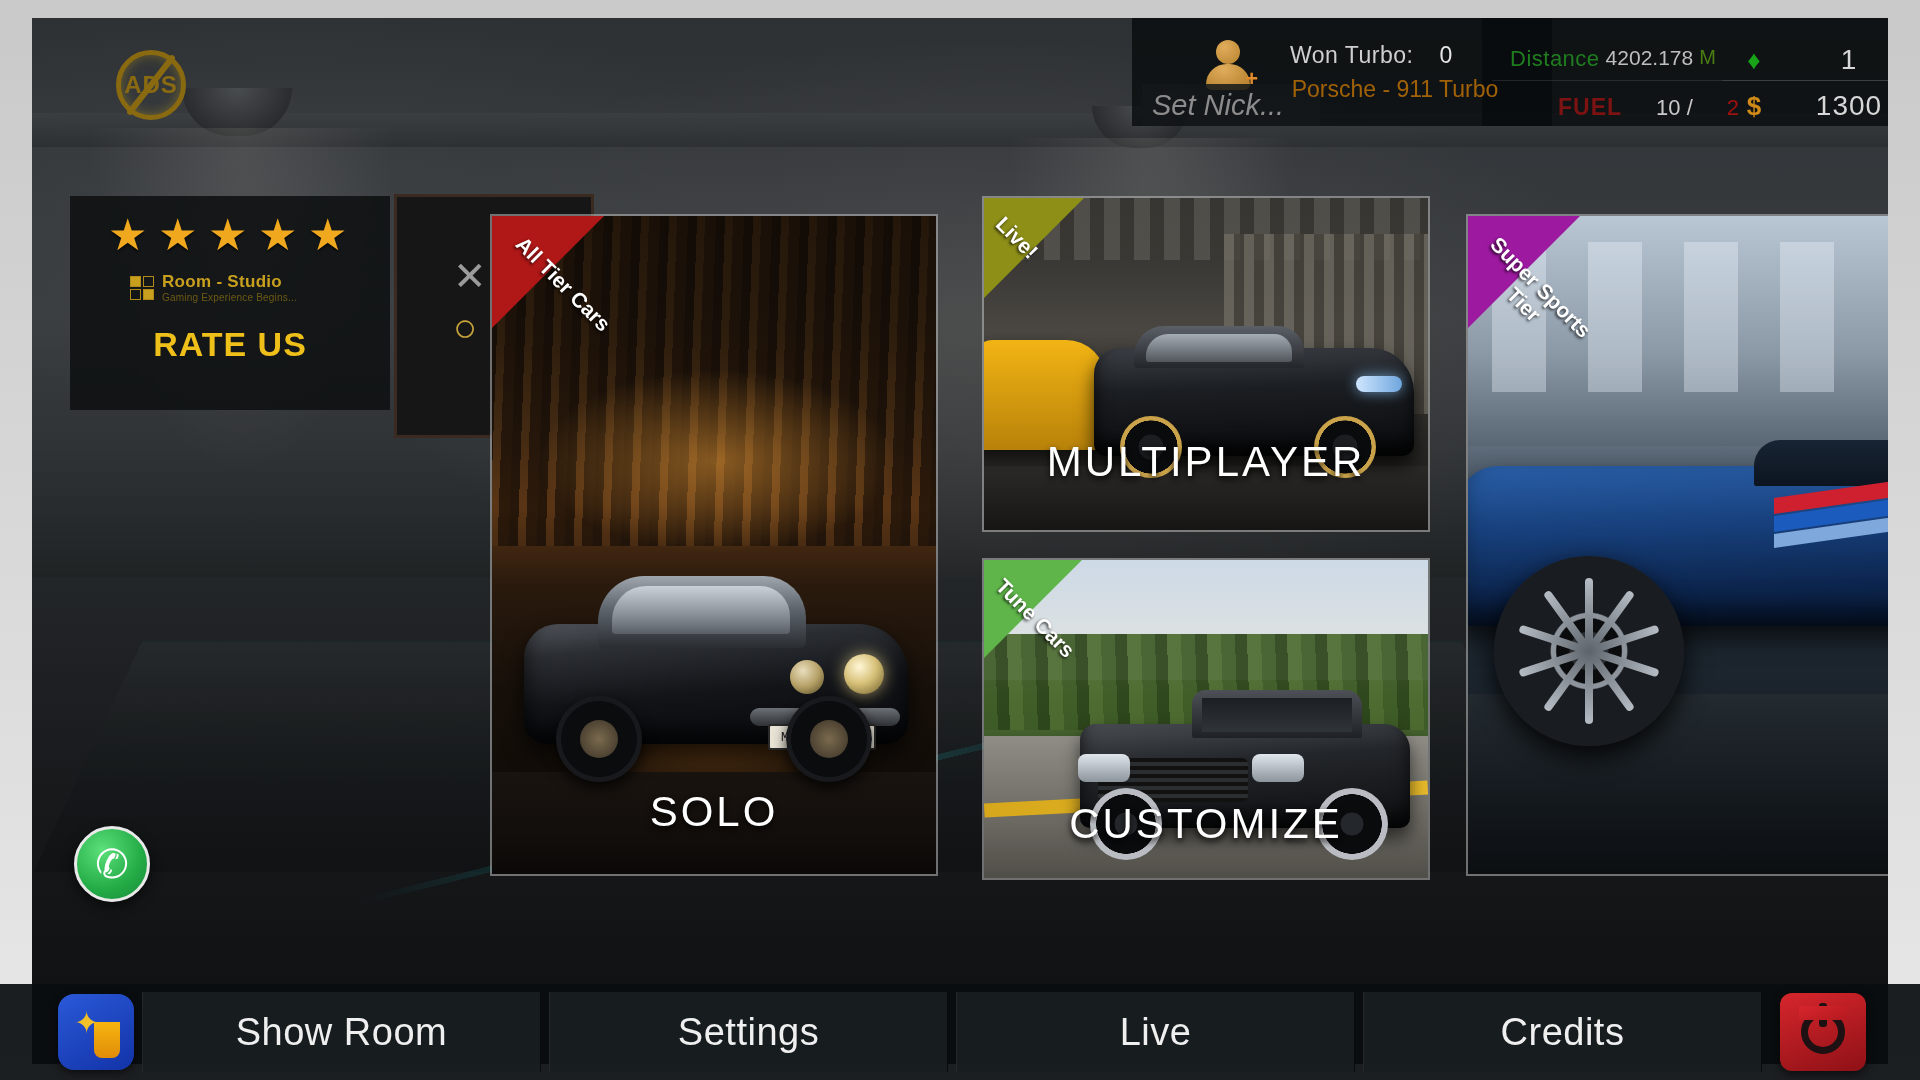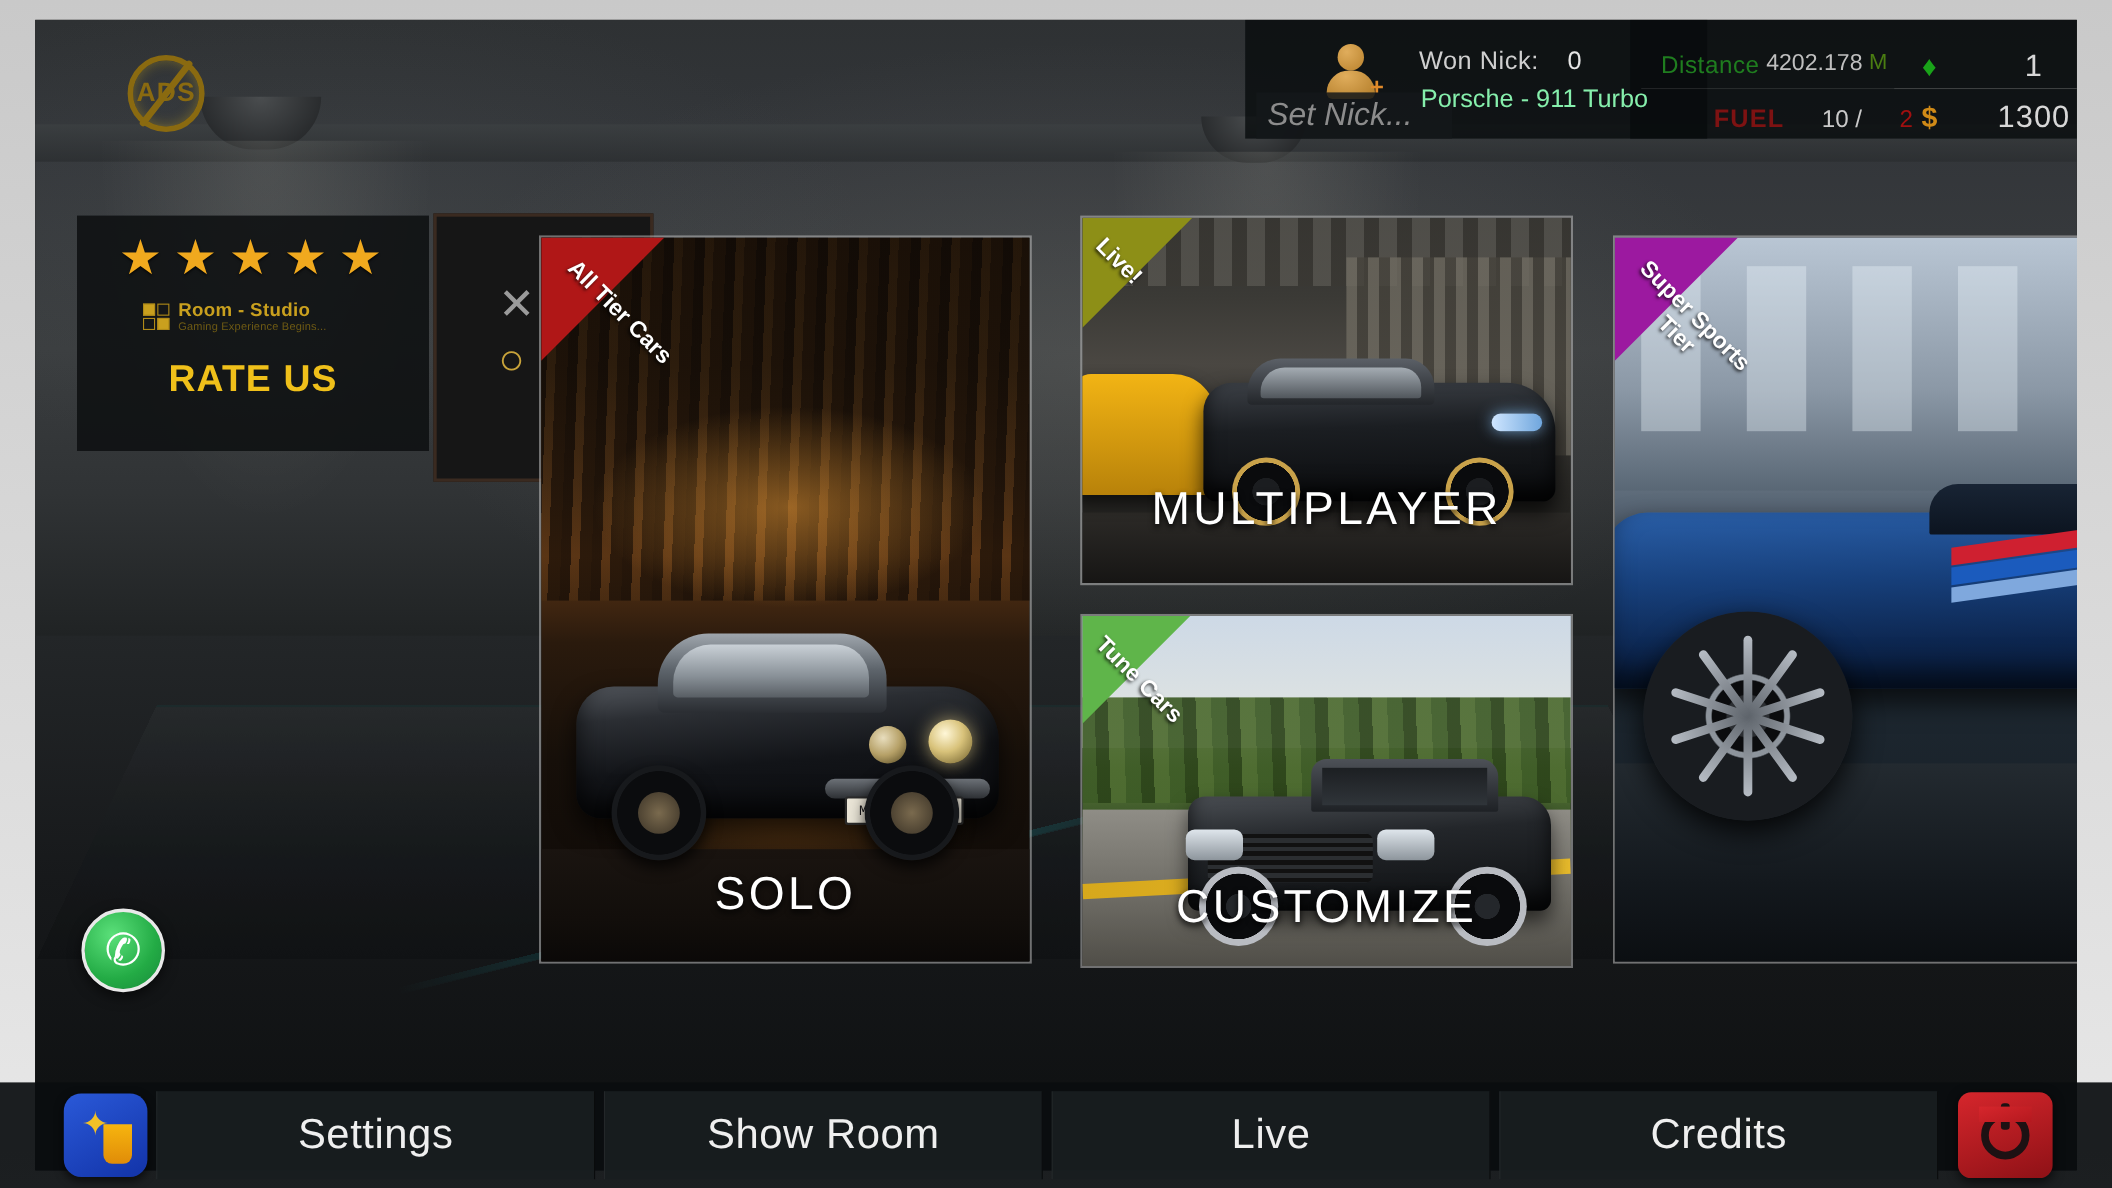--- a/index.html
+++ b/index.html
@@ -57,21 +57,21 @@
   #nick-field{position:absolute;left:1110px;top:66px;width:178px;height:42px;
         background:rgba(20,24,26,.85);display:flex;align-items:center;padding-left:10px;cursor:text;}
   #nick-field span{color:#8c8c8c;font-style:italic;font-size:29px;}
 
   .hud-cell{position:absolute;display:flex;align-items:center;}
   #won-races{left:1258px;top:24px;}
   #won-races .lbl{color:#cfcfcf;font-size:23px;letter-spacing:.5px;}
   #won-races .val{color:#e6e6e6;font-size:23px;margin-left:26px;}
 
   #car-name{position:absolute;left:1258px;top:58px;width:210px;text-align:center;
-        color:#86efac;font-size:23px;line-height:26px;}
+        color:#a16207;font-size:23px;line-height:26px;}
 
   #distance-row{position:absolute;left:1478px;top:28px;display:flex;align-items:flex-start;gap:6px;}
   #distance-row .lbl{color:#1f7d1f;font-size:22px;letter-spacing:.5px;}
   #distance-row .val{color:#bfbfbf;font-size:21px;}
   #distance-row .unit{color:#4a7d12;font-size:20px;}
 
   #fuel-row{position:absolute;left:1498px;top:76px;display:flex;align-items:flex-end;gap:34px;margin-left:28px;}
   #fuel-row .lbl{color:#7d1212;font-size:23px;letter-spacing:1px;font-weight:bold;}
   #fuel-row .val{color:#c9c9c9;font-size:22px;}
   #fuel-row .max{color:#a01010;font-size:22px;}
@@ -292,21 +292,21 @@
         <div class="head"></div>
         <div class="body"></div>
         <div class="plus">+</div>
       </div>
 
       <div id="nick-field">
         <span>Set Nick...</span>
       </div>
 
       <div id="won-races" class="hud-cell">
-        <div class="lbl">Won Nick:</div>
+        <div class="lbl">Won Turbo:</div>
         <div class="val">0</div>
       </div>
 
       <div id="car-name">Porsche - 911 Turbo</div>
 
       <div id="distance-row">
         <div class="lbl">Distance</div>
         <div class="val">4202.178</div>
         <div class="unit">M</div>
       </div>
@@ -455,24 +455,24 @@
       <div class="ph">✆</div>
     </div>
   </div>
 
   <div id="bottombar">
     <div id="app-icon">
       <div class="burst">✦</div>
       <div class="u"></div>
     </div>
     <div class="navbtn">
+      <span>Show Room</span>
+    </div>
+    <div class="navbtn">
       <span>Settings</span>
-    </div>
-    <div class="navbtn">
-      <span>Show Room</span>
     </div>
     <div class="navbtn">
       <span>Live</span>
     </div>
     <div class="navbtn">
       <span>Credits</span>
     </div>
     <div id="power-btn">
       <div class="glyph"></div>
     </div>

